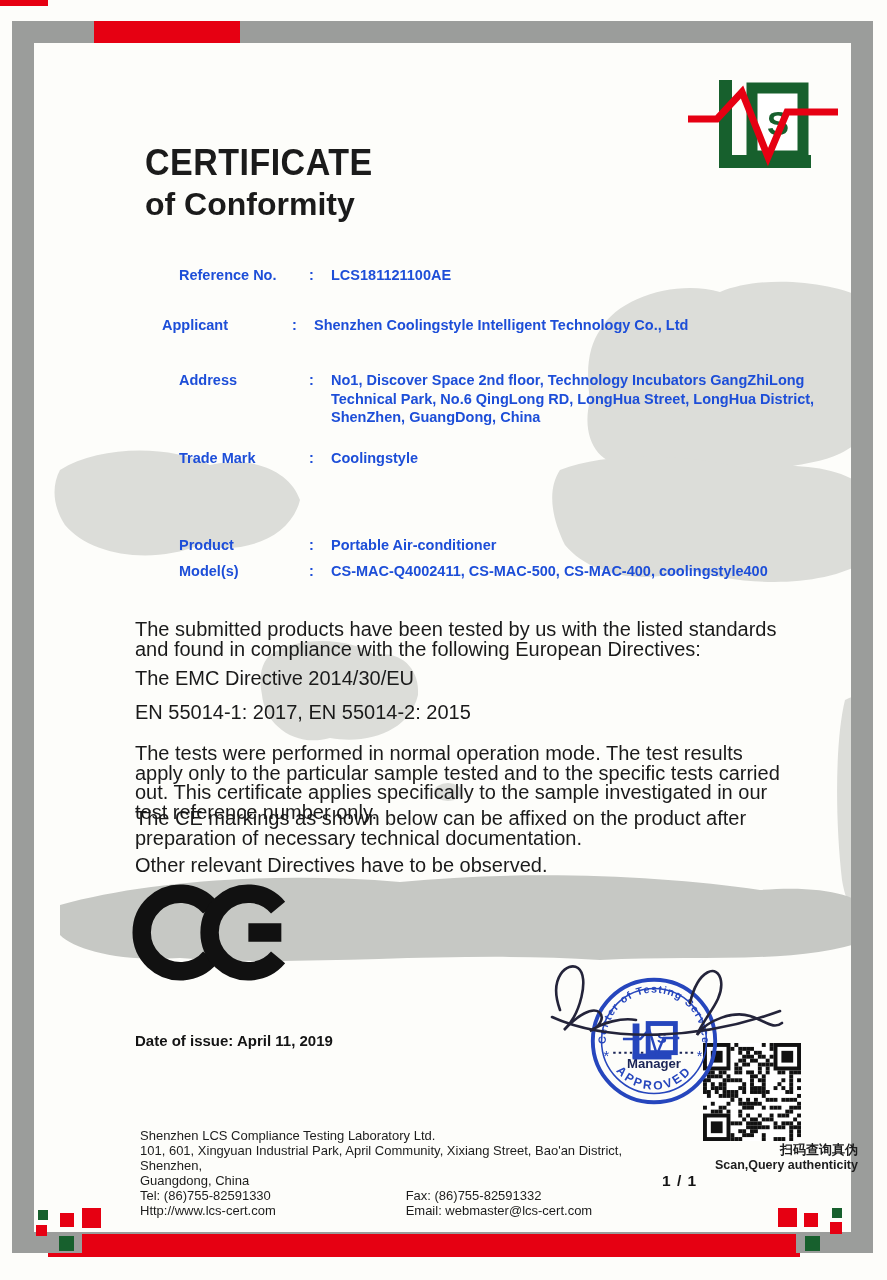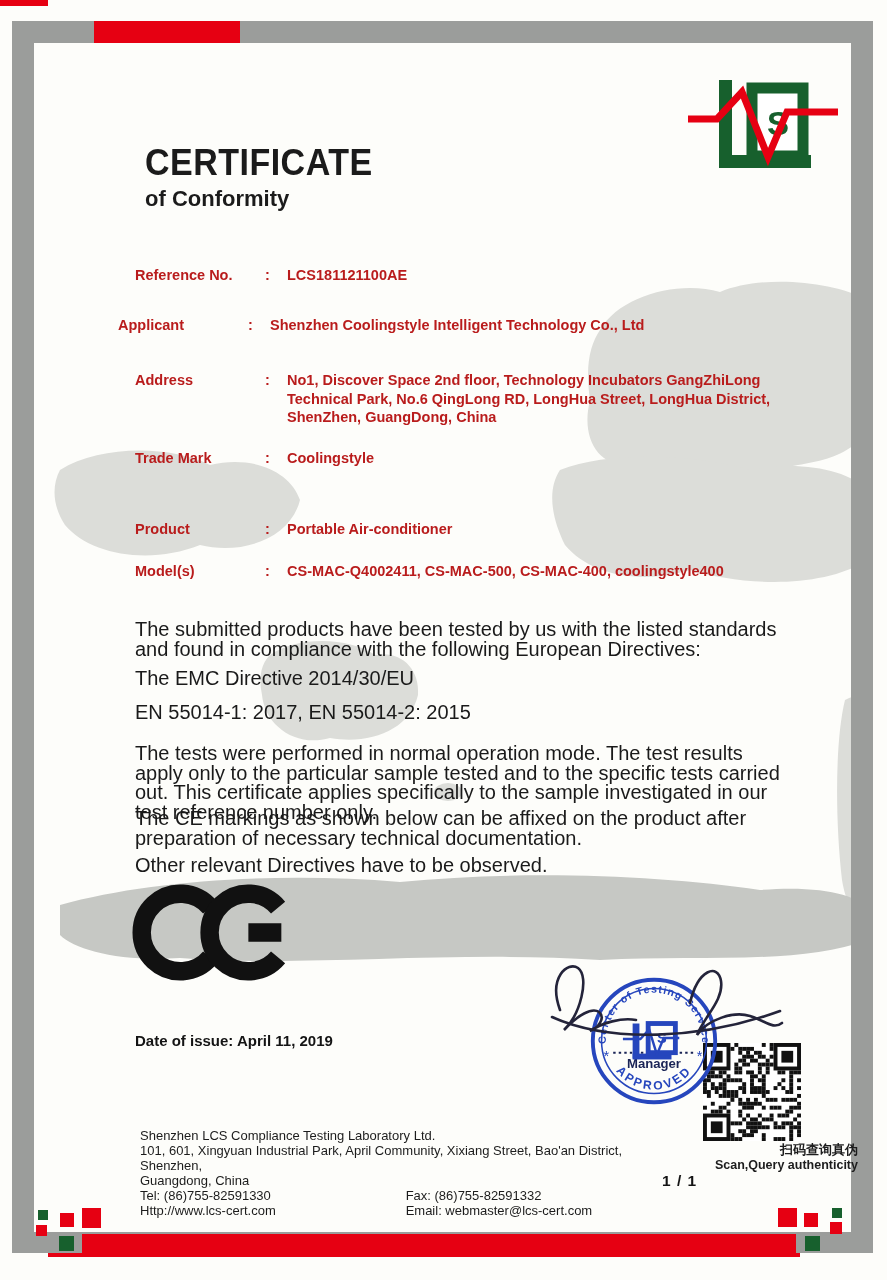--- a/index.html
+++ b/index.html
@@ -8,22 +8,22 @@
     background:#fdfdfa;color:#1d1d1d;
     font-family:"Liberation Sans","DejaVu Sans",sans-serif;
   }
   .abs{position:absolute;}
   .frame{background:#9b9d9b;}
   .sq{position:absolute;}
   .red{background:#e60012;}
   .green{background:#17602d;}
   .title1{font-size:37px;font-weight:bold;letter-spacing:.5px;color:#1b1b1b;
           transform:scaleX(.92);transform-origin:left top;white-space:nowrap;}
-  .title2{font-size:22px;font-weight:bold;color:#1b1b1b;white-space:nowrap;}
-  .fieldrow{display:flex;width:648px;font-size:14.5px;line-height:18.5px;font-weight:bold;color:#b91c1c;}
+  .title2{font-size:32px;font-weight:bold;color:#1b1b1b;white-space:nowrap;}
+  .fieldrow{display:flex;width:648px;font-size:14.5px;line-height:18.5px;font-weight:bold;color:#1d4ed8;margin-left:44px;}
   .flabel{width:130px;flex:none;}
   .fcolon{width:22px;flex:none;}
   .fvalue{flex:1;}
   .para{width:652px;font-size:20px;line-height:19.5px;color:#1a1a1a;}
   .parab{font-weight:normal;}
   .footer-line{font-size:13px;line-height:15px;color:#1c1c1c;}
   .footer-col{display:inline-block;width:262px;}
   .qr-label{width:210px;text-align:right;font-weight:bold;color:#1d1d1d;}
   .z1{z-index:1;}
 </style>
@@ -90,21 +90,21 @@
 <div class="abs z1 fieldrow" style="left:135px;top:371px;">
   <span class="flabel">Address</span>
   <span class="fcolon">:</span>
   <span class="fvalue">No1, Discover Space 2nd floor, Technology Incubators GangZhiLong Technical Park, No.6 QingLong RD, LongHua Street, LongHua District, ShenZhen, GuangDong, China</span>
 </div>
 <div class="abs z1 fieldrow" style="left:135px;top:449px;">
   <span class="flabel">Trade Mark</span>
   <span class="fcolon">:</span>
   <span class="fvalue">Coolingstyle</span>
 </div>
-<div class="abs z1 fieldrow" style="left:135px;top:520px;">
+<div class="abs z1 fieldrow" style="left:135px;top:536px;">
   <span class="flabel">Product</span>
   <span class="fcolon">:</span>
   <span class="fvalue">Portable Air-conditioner</span>
 </div>
 <div class="abs z1 fieldrow" style="left:135px;top:562px;">
   <span class="flabel">Model(s)</span>
   <span class="fcolon">:</span>
   <span class="fvalue">CS-MAC-Q4002411, CS-MAC-500, CS-MAC-400, coolingstyle400</span>
 </div>
 

